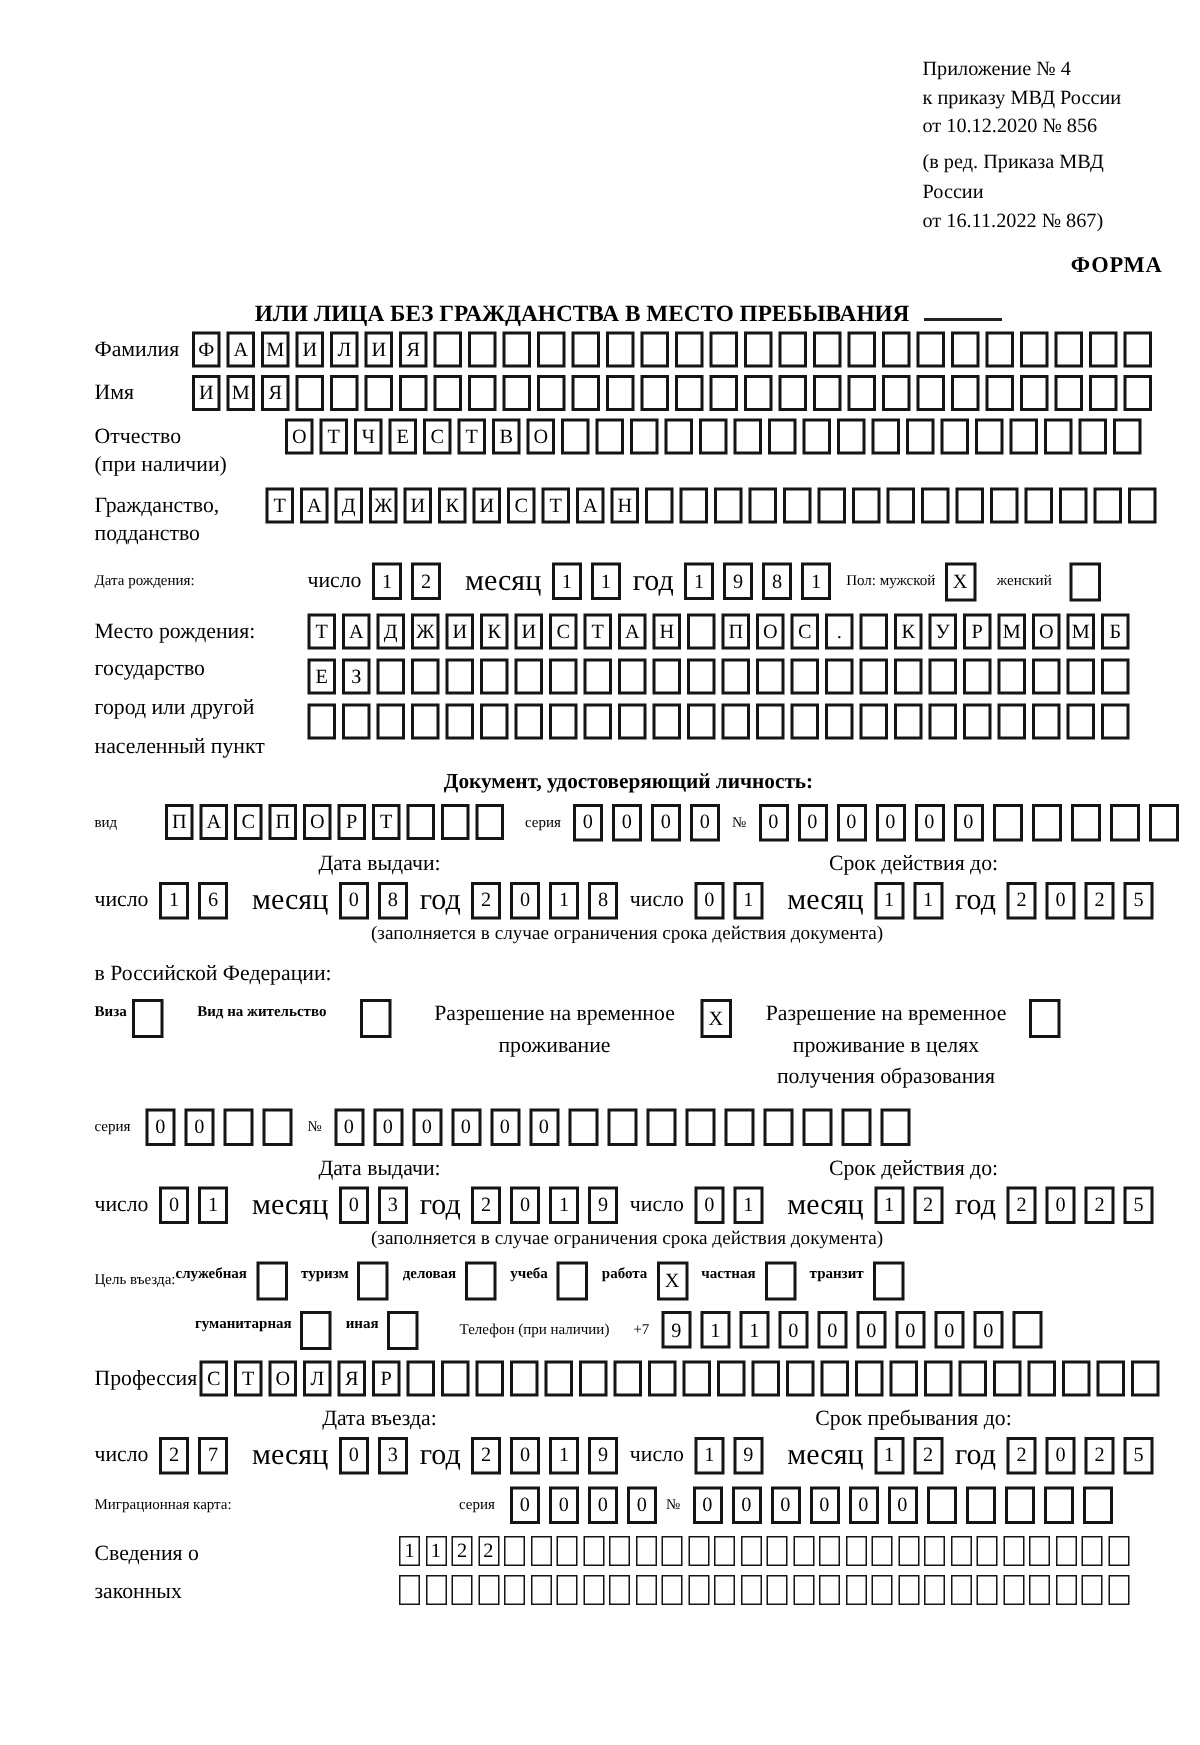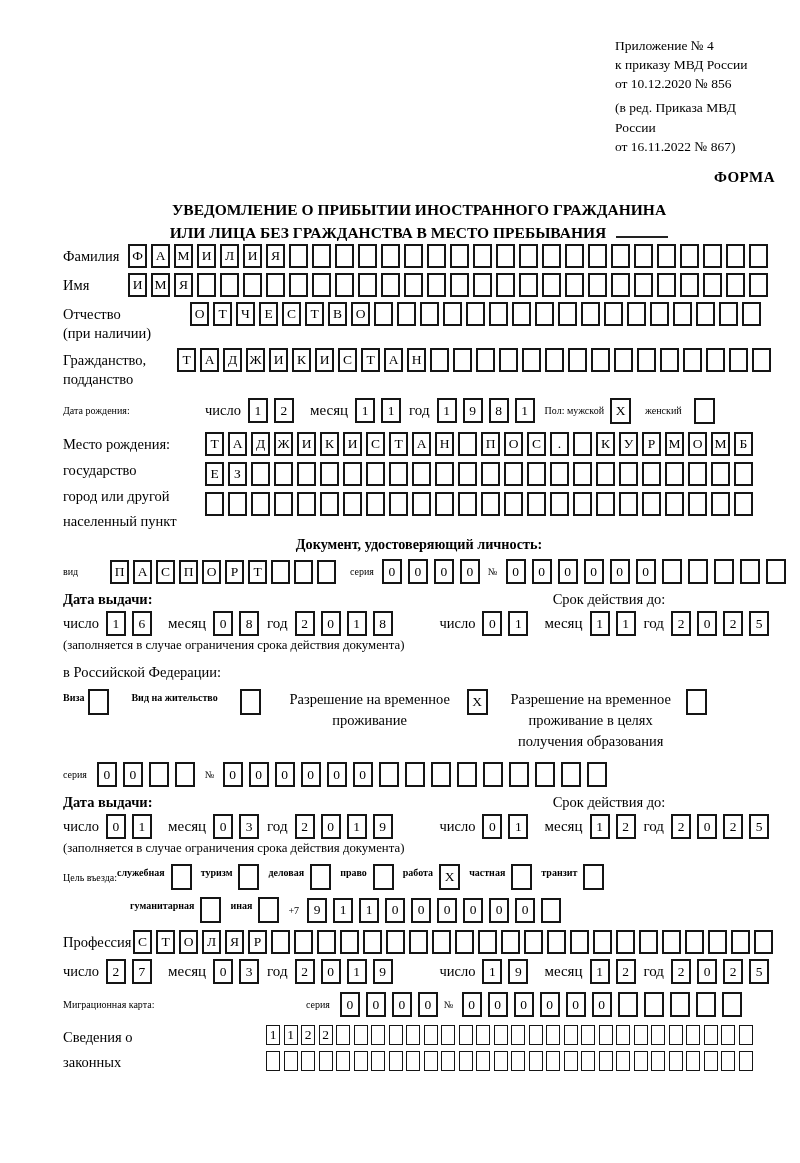--- a/index.html
+++ b/index.html
@@ -33,28 +33,28 @@
   .cell{flex:0 0 auto;width:15px;height:20px;border:2px solid #151515;margin-right:4px;
         display:flex;align-items:center;justify-content:center;font-size:13.5px;background:#fff;}
   .sm .cell{width:12px;height:18px;margin-right:3.5px;border-width:1.8px;}
   .dt .cell{width:16px;height:21px;margin-right:6px;}
   .cb .cell{width:17px;height:22px;margin-right:0;}
   .stack .cells{margin-bottom:6px;}
 
   .doc-head{text-align:center;font-weight:bold;font-size:14.2px;margin:3px 0 6px;}
 
   .dh{display:flex;font-size:14.5px;margin:7px 0 3px;}
-  .dh .left{width:380px;text-align:left;font-weight:bold;}
+  .dh .left{width:380px;text-align:center;}
   .dh .right{flex:1;text-align:center;}
   .drow{display:flex;margin-bottom:2px;}
   .drow .half-l{width:380px;display:flex;align-items:center;}
   .drow .half-r{flex:1;display:flex;align-items:center;}
   .dgl{font-size:14.5px;margin-right:7px;}
-  .dgl2{font-size:15px;margin:0 7px 0 10px;text-align:right;}
-  .fn{font-size:12.8px;text-align:left;margin:1px 2px 8px 0;}
+  .dgl2{font-size:20px;margin:0 7px 0 10px;text-align:right;}
+  .fn{font-size:12.8px;text-align:center;margin:1px 2px 8px 0;}
 
   .intro{font-size:14.5px;line-height:1.65;margin-bottom:4px;}
 
   .optrow{display:flex;align-items:flex-start;margin-bottom:10px;}
   .opt{display:flex;align-items:flex-start;}
   .opt .lbl-inline{padding-top:3px;font-weight:bold;}
   .opt .cells{margin-left:7px;}
   .optlbl-c{text-align:center;font-size:14.5px;line-height:1.45;}
   .w170{width:178px;}
 
@@ -70,21 +70,20 @@
     <div>Приложение № 4</div>
     <div>к приказу МВД России</div>
     <div>от 10.12.2020 № 856</div>
     <div class="gap">(в ред. Приказа МВД России</div>
     <div>от 16.11.2022 № 867)</div>
   </div>
 
   <div class="forma">ФОРМА</div>
 
   <div class="title">
-    <div>УВЕДОМЛЕНИЕ О ПРИБЫТИИ ИНОСТРАННОГО ГРАЖДАНИНА</div>
     <div><span>ИЛИ ЛИЦА БЕЗ ГРАЖДАНСТВА В МЕСТО ПРЕБЫВАНИЯ</span><span class="blank-line"></span></div>
   </div>
 
 
   <div class="row">
     <div class="lbl w65">Фамилия</div>
     <div class="cells">
         <span class="cell">Ф</span>
         <span class="cell">А</span>
         <span class="cell">М</span>
@@ -541,21 +540,21 @@
           <span class="cell"></span>
         </span>
       </span>
     <span class="opt">
         <span class="lbl-inline">деловая</span>
         <span class="cells cb">
           <span class="cell"></span>
         </span>
       </span>
     <span class="opt">
-        <span class="lbl-inline">право</span>
+        <span class="lbl-inline">учеба</span>
         <span class="cells cb">
           <span class="cell"></span>
         </span>
       </span>
     <span class="opt">
         <span class="lbl-inline">работа</span>
         <span class="cells cb">
           <span class="cell">X</span>
         </span>
       </span>
@@ -579,20 +578,21 @@
         <span class="cells cb">
           <span class="cell"></span>
         </span>
       </span>
     <span class="opt">
         <span class="lbl-inline">иная</span>
         <span class="cells cb">
           <span class="cell"></span>
         </span>
       </span>
+    <span class="lbl-inline" style="margin:0 16px 0 18px">Телефон (при наличии)</span>
     <span class="lbl-inline" style="margin-right:8px">+7</span>
     <span class="cells dt">
         <span class="cell">9</span>
         <span class="cell">1</span>
         <span class="cell">1</span>
         <span class="cell">0</span>
         <span class="cell">0</span>
         <span class="cell">0</span>
         <span class="cell">0</span>
         <span class="cell">0</span>
@@ -628,20 +628,24 @@
         <span class="cell"></span>
         <span class="cell"></span>
         <span class="cell"></span>
         <span class="cell"></span>
         <span class="cell"></span>
         <span class="cell"></span>
         <span class="cell"></span>
       </div>
   </div>
 
+  <div class="dh">
+    <div class="left">Дата въезда:</div>
+    <div class="right">Срок пребывания до:</div>
+  </div>
   <div class="drow">
     <div class="half-l">
       <span class="dgl">число</span>
       <span class="cells dt">
           <span class="cell">2</span>
           <span class="cell">7</span>
         </span>
       <span class="dgl2">месяц</span>
       <span class="cells dt">
           <span class="cell">0</span>

